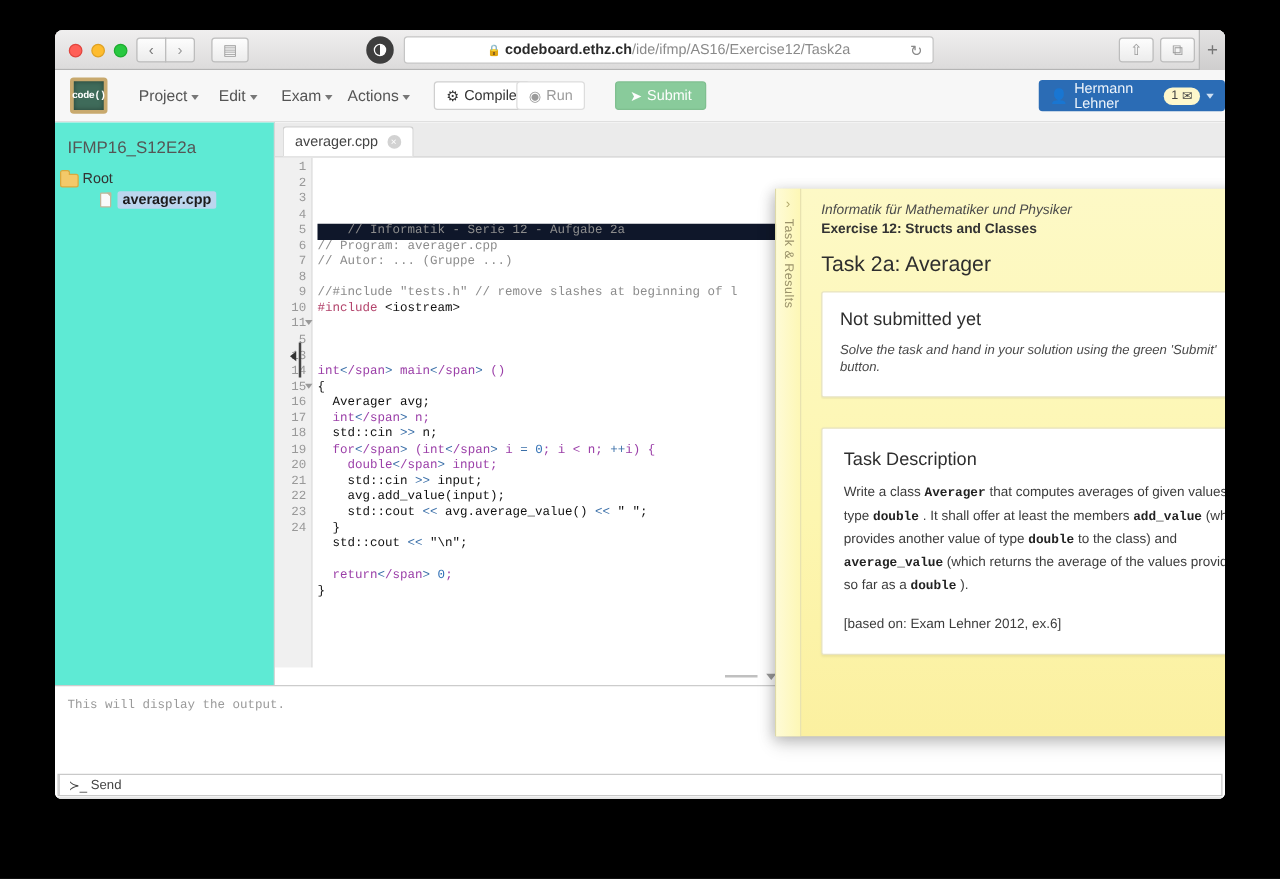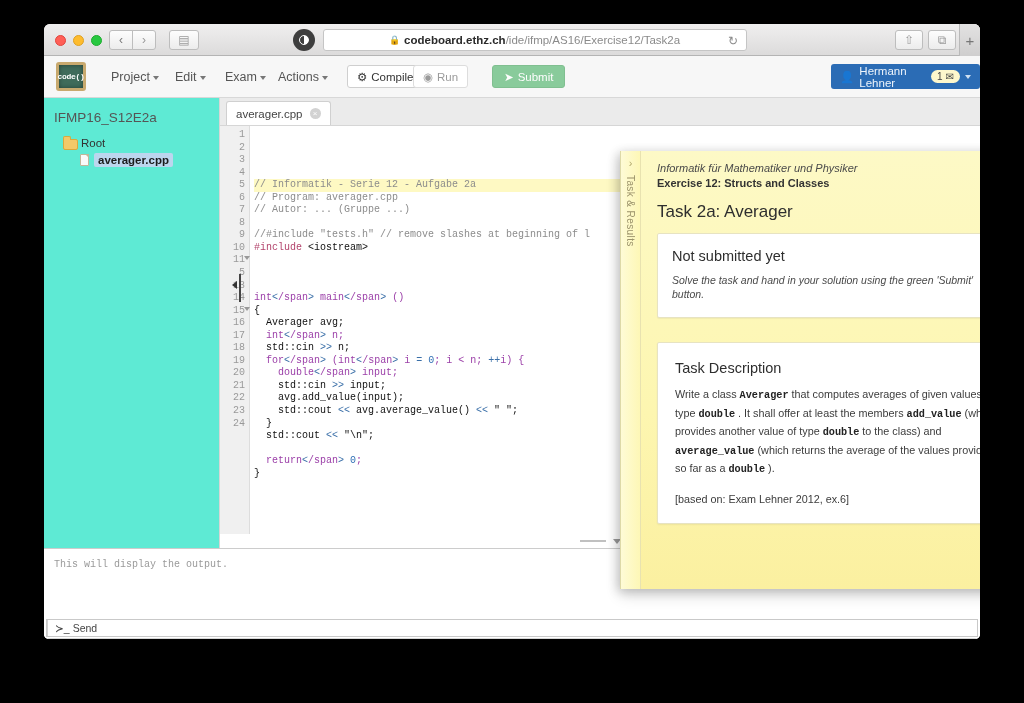--- a/index.html
+++ b/index.html
@@ -186,21 +186,21 @@
   }
   #project-title {
     padding: 12px 0 10px 10px;
     font-size: 13.5px; color: #555;
   }
   .tree-row {
     display: flex; align-items: center; gap: 5px;
     font-size: 11.5px; color: #333;
     padding: 2px 0;
   }
-  #tree-root { padding-left: 19px; }
+  #tree-root { padding-left: 4px; }
   #tree-file { padding-left: 36px; }
   #tree-file .fname {
     background: #bcd6ee; border-radius: 2px;
     padding: 1px 4px; font-weight: bold; color:#1c1c1c;
   }
   .folder-icon {
     width: 13px; height: 10px; position: relative; display:inline-block;
   }
   .folder-icon:before {
     content:''; position:absolute; left:0; top:1px;
@@ -275,21 +275,21 @@
   #code-lines {
     flex: 1;
     padding: 3px 0 0 4px;
     font-family: "Liberation Mono", monospace;
     font-size: 10px; line-height: 12.55px;
     color: #111;
     white-space: pre;
     position: relative;
   }
   #code-lines .ln { height: 12.55px; }
-  #code-lines .ln.active { background:#fef9c3; }
+  #code-lines .ln.active { background:#0f172a;padding-left:24px; }
   .cm { color:#8c8c8c; }
   .kw { color:#9b3fa8; }
   .pp { color:#b3446c; }
   .op { color:#3a6fa8; }
   .num{ color:#2f6fb5; }
   #cursor-block {
     position:absolute; left:-11px; top:148px; width:2px; height:28px; background:#444;
   }
   #cursor-arrow {
     position:absolute; left:-18px; top:155px;

